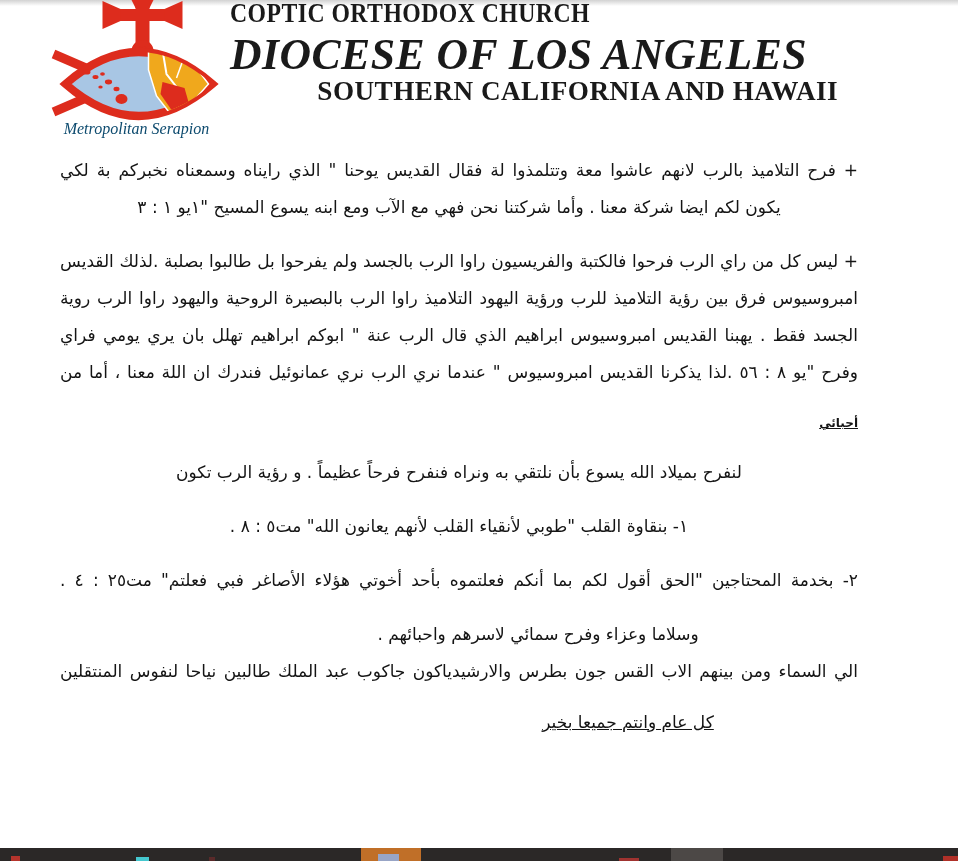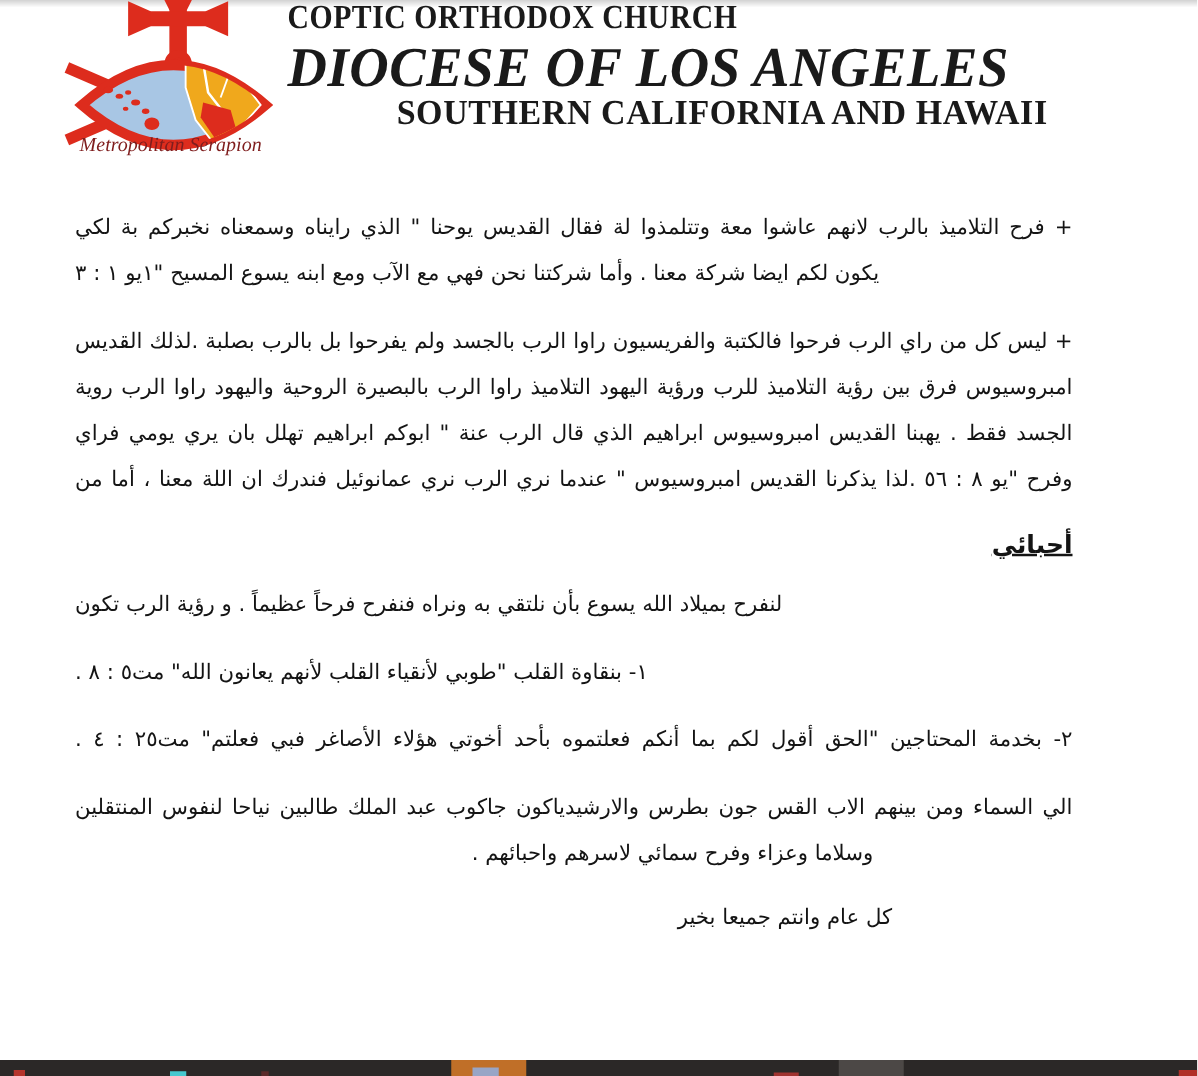--- a/index.html
+++ b/index.html
@@ -2,39 +2,39 @@
 <html style="--logo-red: #dd2c1d; --logo-blue: #a8c6e4; --logo-gold: #f0a81c; --taskbar-bg: #2b2827; --text-color: #141414;"><head>
 <meta charset="utf-8">
 <style>
   html,body{margin:0;padding:0;background:#fff;}
   .page{position:relative;width:958px;height:861px;background:#ffffff;overflow:hidden;
         font-family:"Liberation Serif",serif;color:#1a1a1a;}
   .top-edge{position:absolute;top:0;left:0;right:0;height:6px;
         background:linear-gradient(#d2d2d2,rgba(255,255,255,0));}
   
   .logo-wrap{position:absolute;left:48px;top:0;width:175px;height:122px;}
-  .logo-caption{position:absolute;left:44px;top:108px;width:185px;text-align:center;
-        font-style:italic;font-size:16px;color:#7f1d1d;}
+  .logo-caption{position:absolute;left:44px;top:120px;width:185px;text-align:center;
+        font-style:italic;font-size:16px;color:#0c4a6e;}
   .org{position:absolute;left:230px;top:0;white-space:nowrap;}
   .org1{font-size:27px;font-weight:bold;letter-spacing:.5px;transform:scaleX(.88);
         transform-origin:left top;line-height:27px;}
   .org2{font-size:45px;font-weight:bold;font-style:italic;line-height:44px;margin-top:5px;
         transform:scaleX(.97);transform-origin:left top;letter-spacing:.5px;}
   .org3{font-size:28px;font-weight:bold;line-height:28px;margin-top:1px;padding-left:90px;
         transform:scaleX(.97);transform-origin:left top;letter-spacing:.5px;}
   
   .doc{position:absolute;top:148px;left:60px;right:100px;direction:rtl;
         font-family:"DejaVu Sans",sans-serif;font-size:17px;color:#141414;}
-  .para{margin:16px 0 17px 0;}
-  .line{line-height:37px;text-align:left;}
+  .para{margin:4px 0 17px 0;}
+  .line{line-height:37px;text-align:center;}
   .jl{text-align:justify;text-align-last:justify;}
   .cl{text-align:center;}
-  .heading{font-weight:bold;text-decoration:underline;font-size:20px;line-height:30px;
+  .heading{font-weight:bold;text-decoration:underline;font-size:12px;line-height:30px;
         margin:0 0 16px 0;text-align:right;}
-  .closing{line-height:30px;margin-top:10px;}
+  .closing{line-height:30px;margin-top:10px;text-decoration:underline;}
   
   .taskbar{position:absolute;left:0;top:848px;width:958px;height:13px;background:#2b2827;z-index:5;}
   .tb{position:absolute;bottom:0;}
 </style>
 </head>
 <body>
 
 <div class="page">
   <div class="top-edge"></div>
 
@@ -87,38 +87,38 @@
     <div class="org2">DIOCESE OF LOS ANGELES</div>
     <div class="org3">SOUTHERN CALIFORNIA AND HAWAII</div>
   </div>
 
   <main class="doc" dir="rtl" lang="ar">
     <div class="para">
       <div class="line jl">+ فرح التلاميذ بالرب لانهم  عاشوا معة وتتلمذوا لة فقال القديس يوحنا " الذي رايناه وسمعناه   نخبركم بة لكي</div>
       <div class="line">يكون لكم ايضا  شركة معنا  . وأما شركتنا نحن فهي مع الآب ومع ابنه يسوع المسيح "١يو ١ : ٣</div>
     </div>
     <div class="para">
-      <div class="line jl">+ ليس كل من راي الرب فرحوا فالكتبة والفريسيون راوا الرب بالجسد ولم يفرحوا بل بالرب بصلبة  .لذلك القديس</div>
+      <div class="line jl">+ ليس كل من راي الرب فرحوا فالكتبة والفريسيون راوا الرب بالجسد ولم يفرحوا بل طالبوا بصلبة  .لذلك القديس</div>
       <div class="line jl">امبروسيوس فرق بين رؤية التلاميذ للرب ورؤية اليهود التلاميذ راوا الرب بالبصيرة الروحية واليهود راوا الرب روية</div>
       <div class="line jl">الجسد فقط . يهبنا القديس امبروسيوس ابراهيم الذي قال الرب عنة " ابوكم ابراهيم تهلل بان يري يومي فراي</div>
       <div class="line jl">وفرح "يو ٨ : ٥٦  .لذا يذكرنا القديس امبروسيوس " عندما نري الرب نري عمانوئيل فندرك ان اللة معنا ، أما من</div>
     </div>
     <div class="heading">أحبائي</div>
     <div class="para">
       <div class="line">لنفرح بميلاد الله يسوع بأن نلتقي به ونراه فنفرح فرحاً عظيماً . و رؤية الرب تكون</div>
     </div>
     <div class="para">
       <div class="line">١- بنقاوة القلب "طوبي لأنقياء القلب لأنهم يعانون الله" مت٥ : ٨ .</div>
     </div>
     <div class="para">
       <div class="line jl">٢- بخدمة المحتاجين "الحق أقول لكم بما أنكم فعلتموه بأحد أخوتي هؤلاء الأصاغر فبي فعلتم" مت٢٥ : ٤ .</div>
     </div>
     <div class="para">
+      <div class="line cl" style="padding-left:158px">وسلاما وعزاء وفرح سمائي لاسرهم واحبائهم .</div>
       <div class="line jl">الي السماء ومن بينهم الاب  القس  جون بطرس والارشيدياكون  جاكوب عبد الملك طالبين نياحا لنفوس المنتقلين</div>
-      <div class="line cl" style="padding-left:158px">وسلاما وعزاء وفرح سمائي لاسرهم واحبائهم .</div>
     </div>
     <div class="line cl closing" style="padding-left:338px">كل عام وانتم جميعا بخير</div>
   </main>
 
   <div class="taskbar">
     <div class="tb" style="left:11px;width:9px;height:5px;background:#b5342c"></div>
     <div class="tb" style="left:136px;width:13px;height:4px;background:#45c8cf"></div>
     <div class="tb" style="left:209px;width:6px;height:4px;background:#5a2a2a"></div>
     <div class="tb" style="left:361px;width:60px;height:13px;background:#c06f28">
       <div class="tb" style="left:17px;width:21px;height:7px;background:#98a5c6"></div>

